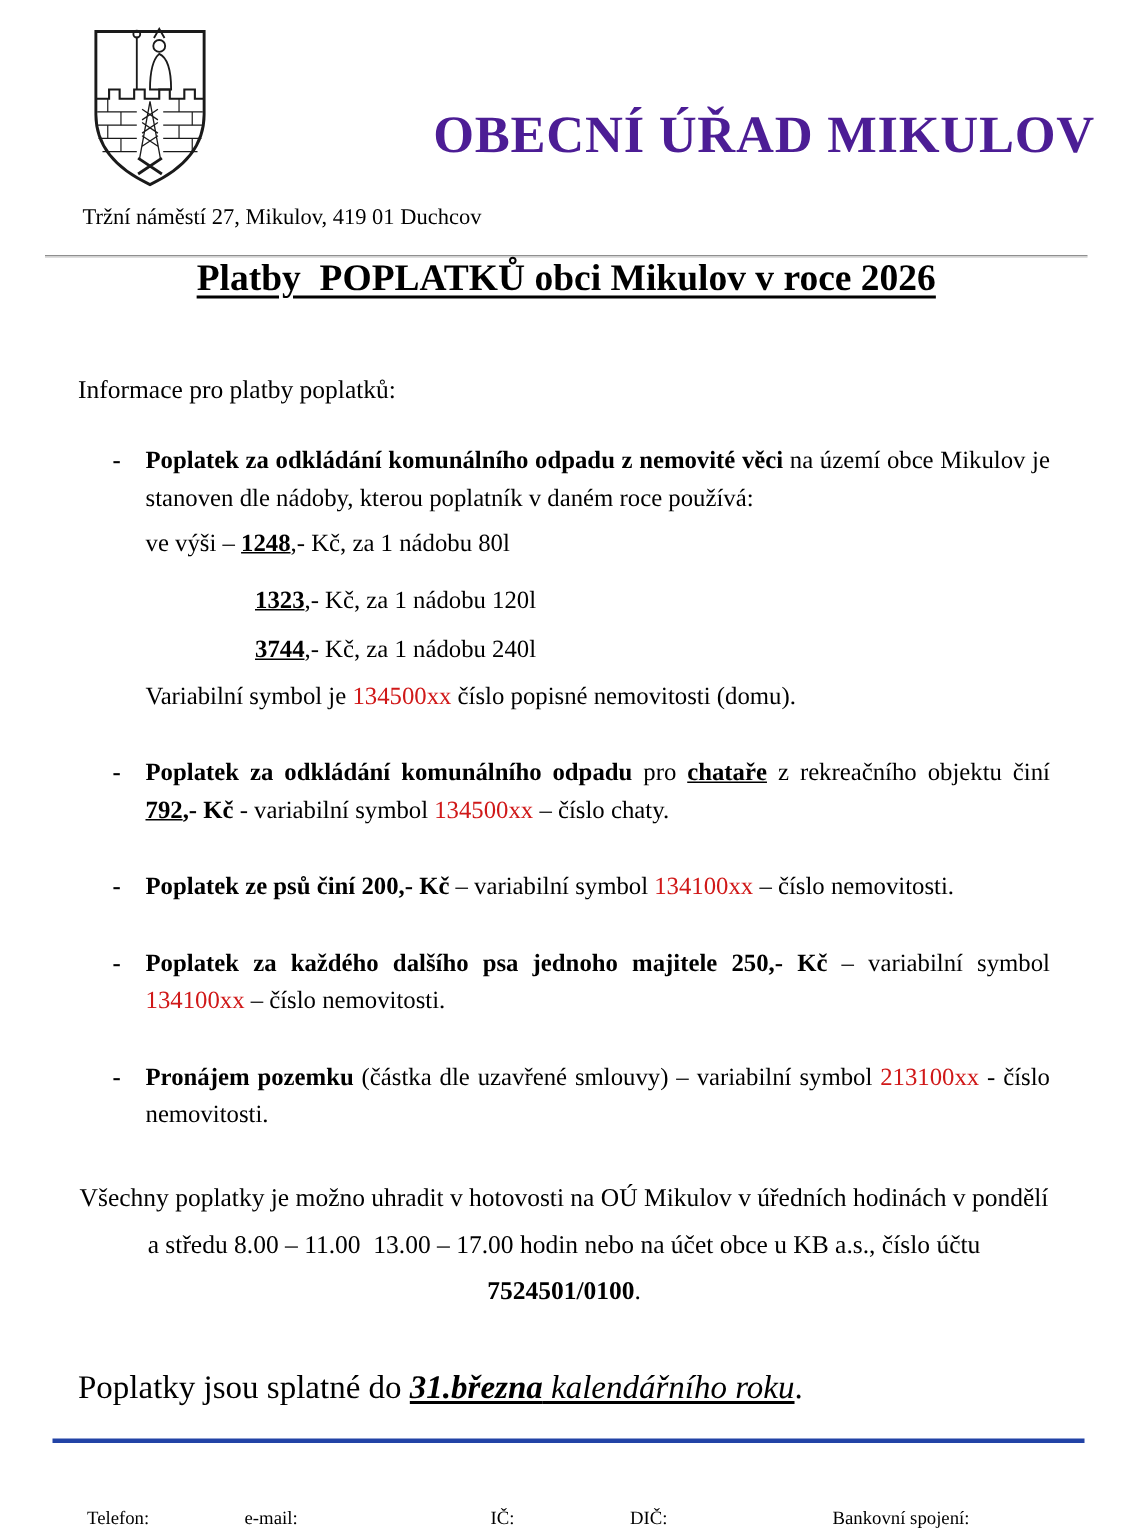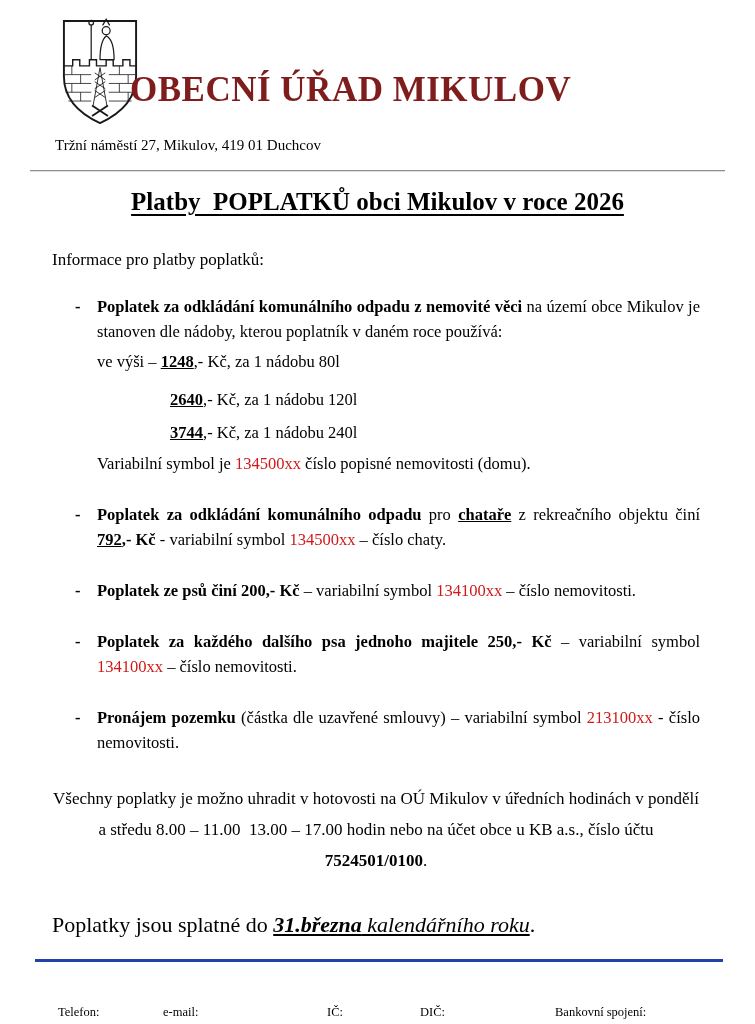--- a/index.html
+++ b/index.html
@@ -14,41 +14,41 @@
   .page { position: absolute; inset: 0; }
 
   
   .emblem {
     position: absolute; left: 56px; top: 16px;
     width: 88px; height: 112px;
   }
   .org-name {
     position: absolute; left: 130px; right: 25px; top: 70px;
     margin: 0;
-    text-align: left;
+    text-align: right;
     font-size: 35px; font-weight: bold;
     letter-spacing: 0.5px;
-    color: #7f1d1d;
+    color: #4c1d95;
     white-space: pre;
   }
   .org-address {
     position: absolute; left: 55px; right: 30px; top: 137px;
     font-size: 15px;
     white-space: pre;
   }
   .header-rule {
     position: absolute; left: 30px; right: 30px; top: 170px;
     height: 0;
     border-top: 1px solid #8f8f8f;
     border-bottom: 1px solid #dedede;
   }
 
   
   .doc-title {
-    position: absolute; left: 0; right: 0; top: 188px;
+    position: absolute; left: 0; right: 0; top: 172px;
     margin: 0;
     text-align: center;
     font-size: 25px; font-weight: bold;
     text-decoration: underline;
     text-underline-offset: 4px;
     white-space: pre;
   }
 
   .intro {
     position: absolute; left: 52px; top: 250px;
@@ -146,21 +146,21 @@
   <h2 class="doc-title">Platby  POPLATKŮ obci Mikulov v roce 2026</h2>
   <p class="intro">Informace pro platby poplatků:</p>
 
   <div class="content">
 
     <div class="bullet">
       <span class="dash">-</span>
       <div class="btext">
         <div class="lead"><span class="seg-b">Poplatek za odkládání komunálního odpadu z nemovité věci</span><span> na území obce Mikulov je stanoven dle nádoby, kterou poplatník v daném roce používá:</span></div>
         <div class="line mt-a"><span>ve výši – </span><span class="seg-bu">1248</span><span>,- Kč, za 1 nádobu 80l</span></div>
-        <div class="line mt-b ind2"><span class="seg-bu">2640</span><span>,- Kč, za 1 nádobu 120l</span></div>
+        <div class="line mt-b ind2"><span class="seg-bu">1323</span><span>,- Kč, za 1 nádobu 120l</span></div>
         <div class="line mt-c ind2"><span class="seg-bu">3744</span><span>,- Kč, za 1 nádobu 240l</span></div>
         <div class="line mt-d"><span>Variabilní symbol je </span><span class="seg-rb">134500xx</span><span> číslo popisné nemovitosti (domu).</span></div>
       </div>
     </div>
 
     <div class="bullet">
       <span class="dash">-</span>
       <div class="btext">
         <div class="lead"><span class="seg-b">Poplatek za odkládání komunálního odpadu</span><span> pro </span><span class="seg-bu">chataře</span><span> z rekreačního objektu činí </span><span class="seg-bu">792</span><span class="seg-b">,- Kč</span><span> - variabilní symbol </span><span class="seg-rb">134500xx</span><span> – číslo chaty.</span></div>
       </div>

